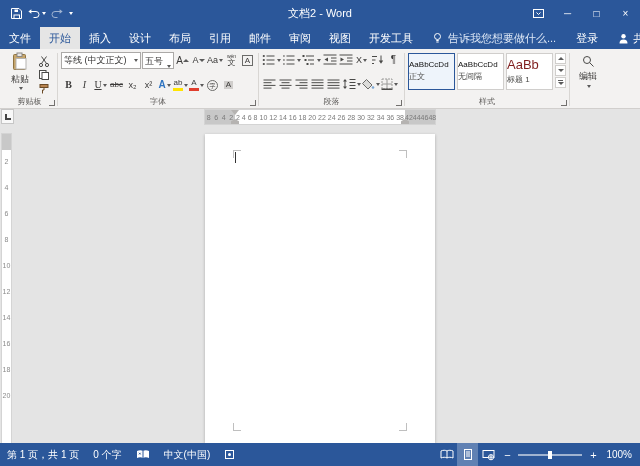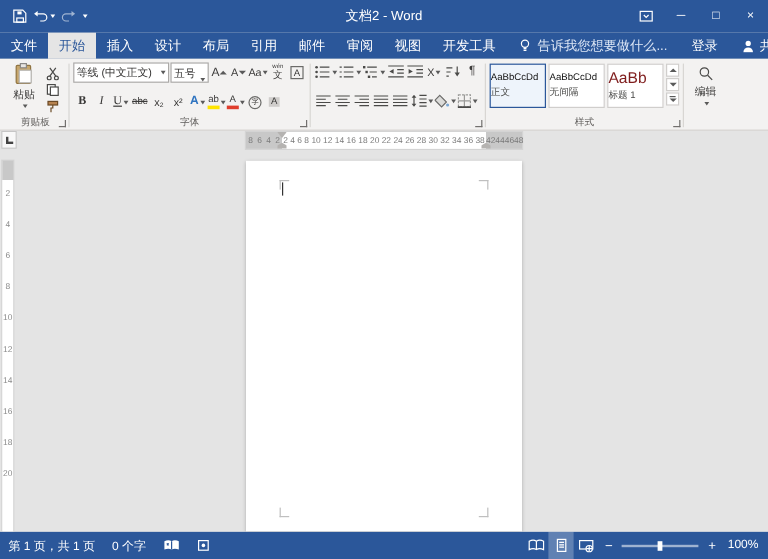--- a/index.html
+++ b/index.html
@@ -410,20 +410,21 @@
           <span class="btn16">
               <svg width="12" height="12">
                 <rect x="1" y="1" width="10" height="10" fill="none" stroke="#9a9a98" stroke-dasharray="2 1"></rect>
                 <path d="M6 1v10M1 6h10" stroke="#9a9a98"></path>
                 <path d="M0.5 11.5h11" stroke="#4a4a48" stroke-width="2"></path>
               </svg>
               <span class="cdn"></span>
             </span>
         </div>
       </div>
+      <div class="glabel">段落</div>
       <span class="launcher"></span>
     </div>
     <span class="gdiv"></span>
 
     <div class="rgroup">
       <div class="stylerow">
         <div class="card selected">
           <span class="cprev">AaBbCcDd</span>
           <span class="cname">正文</span>
         </div>
@@ -544,20 +545,23 @@
         <span>0 个字</span>
       </div>
     <div class="sitem">
       <svg width="14" height="11">
           <path d="M1 2C3 1 5.5 1 7 2c1.5-1 4-1 6 0v7c-2-1-4.5-1-6 0-1.5-1-4-1-6 0z" fill="#fff"></path>
           <path d="M7 2v7" stroke="#2b579a"></path>
           <path d="M3 3.8l1.6 1.6M4.6 3.8L3 5.4" stroke="#2b579a"></path>
         </svg>
     </div>
     <div class="sitem">
+        <span>中文(中国)</span>
+      </div>
+    <div class="sitem">
       <svg width="11" height="11">
           <rect x="1.5" y="1.5" width="8" height="8" fill="none" stroke="#fff"></rect>
           <circle cx="5.5" cy="5.5" r="1.5" fill="#fff"></circle>
         </svg>
     </div>
     <div class="sright">
       <div class="vbtn">
         <svg width="14" height="11">
             <path d="M1 2c2-1 4.5-1 6 0 1.5-1 4-1 6 0v7c-2-1-4.5-1-6 0-1.5-1-4-1-6 0z" fill="none" stroke="#fff"></path>
             <path d="M7 2v7" stroke="#fff"></path>

